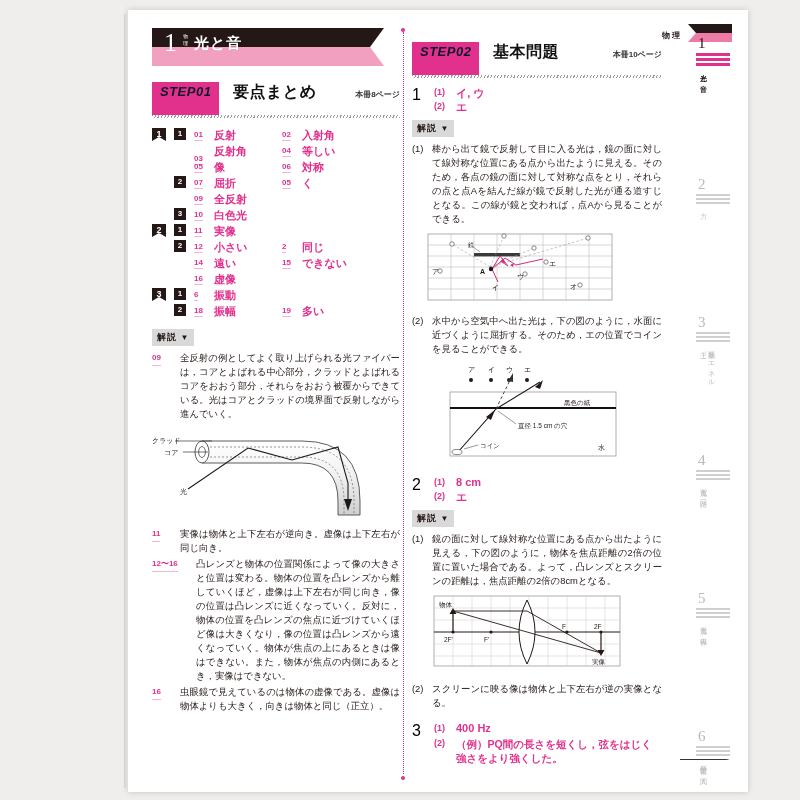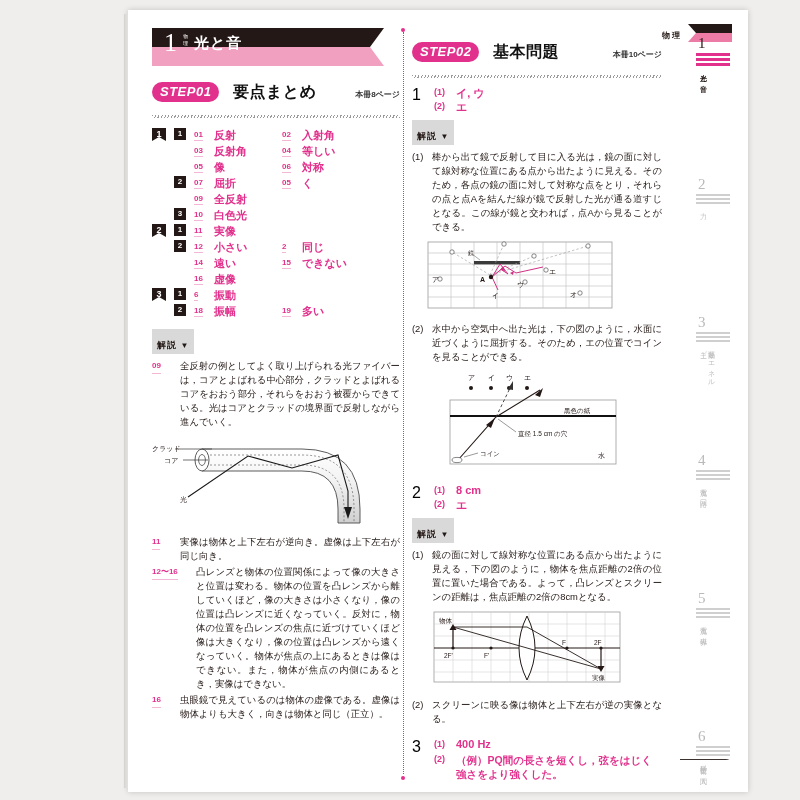--- a/index.html
+++ b/index.html
@@ -66,25 +66,24 @@
     font-size:5px; color:#fff; line-height:7px; letter-spacing:0;
   }
   .rib-label {
     position:absolute; left:42px; top:6px; z-index:4;
     font-size:15px; font-weight:bold; color:#fff; letter-spacing:1px;
   }
 
   
   .step-head { position:relative; height:24px; margin-bottom:9px; }
   .step-tag {
-    display:inline-block; background:#e2318d; color:#ffffff;
+    display:inline-block; background:#e2318d; color:#0f172a;
     font-size:13px; font-weight:bold; font-style:italic;
-    padding:2px 8px 3px; letter-spacing:0.5px; vertical-align:top;
+    padding:2px 8px 16px; letter-spacing:0.5px; vertical-align:top;
     font-family:"Liberation Sans", sans-serif;
-    border-radius:10px;
   }
   .step-title {
     display:inline-block; font-size:16px; font-weight:bold; color:#111;
     margin-left:9px; vertical-align:top; letter-spacing:0.5px;
   }
   .step-ref {
     position:absolute; right:0; top:7px; font-size:8px; color:#333;
     font-weight:bold;
   }
   .step-rule {
@@ -111,21 +110,21 @@
     font-family:"Liberation Sans", sans-serif;
     border-bottom:1px solid #f3b6d4; padding-bottom:1px;
   }
   .av {
     position:absolute; font-size:11px; color:#e2318d; font-weight:bold;
   }
 
   
   .kai {
     display:inline-block; background:#d9d9d9; color:#231815;
-    font-size:9px; font-weight:bold; padding:10px 5px 2px 5px;
+    font-size:9px; font-weight:bold; padding:2px 5px 2px 5px;
     letter-spacing:1px; margin:10px 0 5px;
   }
   .kai .tri { font-size:8px; }
 
   
   .ex { position:relative; font-size:9.4px; line-height:14px; color:#231815;
         text-align:justify; margin-bottom:2px; }
   .ex .lbl {
     position:absolute; left:0; top:0; font-size:8px; font-weight:bold;
     color:#e2318d; border-bottom:1px solid #f3b6d4;
@@ -218,21 +217,21 @@
       <div class="ans-wrap" id="ansgrid">
           <div class="ans-row" style="height: 16px;">
             <div class="bignum">1</div>
             <div class="midnum">1</div>
             <span class="qn" style="left:42px;top:3px">01</span>
             <span class="av" style="left:62px;top:1px">反射</span>
             <span class="qn" style="left:130px;top:3px">02</span>
             <span class="av" style="left:150px;top:1px">入射角</span>
           </div>
           <div class="ans-row" style="height: 16px;">
-            <span class="qn" style="left:42px;top:3px">03</span>
+            <span class="qn" style="left:42px;top:11px">03</span>
             <span class="av" style="left:62px;top:1px">反射角</span>
             <span class="qn" style="left:130px;top:3px">04</span>
             <span class="av" style="left:150px;top:1px">等しい</span>
           </div>
           <div class="ans-row" style="height: 16px;">
             <span class="qn" style="left:42px;top:3px">05</span>
             <span class="av" style="left:62px;top:1px">像</span>
             <span class="qn" style="left:130px;top:3px">06</span>
             <span class="av" style="left:150px;top:1px">対称</span>
           </div>
@@ -331,21 +330,21 @@
           <text x="28" y="67" font-size="7" fill="#231815">光</text>
         </svg>
       </figure>
 
       <div class="ex">
         <span class="lbl">11</span>
         <div class="bd">実像は物体と上下左右が逆向き。虚像は上下左右が同じ向き。</div>
       </div>
       <div class="ex">
         <span class="lbl wide">12〜16</span>
-        <div class="bd w">凸レンズと物体の位置関係によって像の大きさと位置は変わる。物体の位置を凸レンズから離していくほど，像の大きさは小さくなり，像の位置は凸レンズに近くなっていく。反対に，物体の位置を凸レンズの焦点に近づけていくほど像は大きくなり，像の位置は凸レンズから遠くなっていく。物体が焦点の上にあるときは像はできない。また，物体が焦点の内側にあるとき，実像はできない。</div>
+        <div class="bd w">凸レンズと物体の位置関係によって像の大きさと位置は変わる。物体の位置を凸レンズから離していくほど，虚像は上下左右が同じ向き，像の位置は凸レンズに近くなっていく。反対に，物体の位置を凸レンズの焦点に近づけていくほど像は大きくなり，像の位置は凸レンズから遠くなっていく。物体が焦点の上にあるときは像はできない。また，物体が焦点の内側にあるとき，実像はできない。</div>
       </div>
       <div class="ex">
         <span class="lbl">16</span>
         <div class="bd">虫眼鏡で見えているのは物体の虚像である。虚像は物体よりも大きく，向きは物体と同じ（正立）。</div>
       </div>
       
     </div>
 
     <div class="center-rule"></div>
     <div class="center-dot" style="top:18px"></div>

